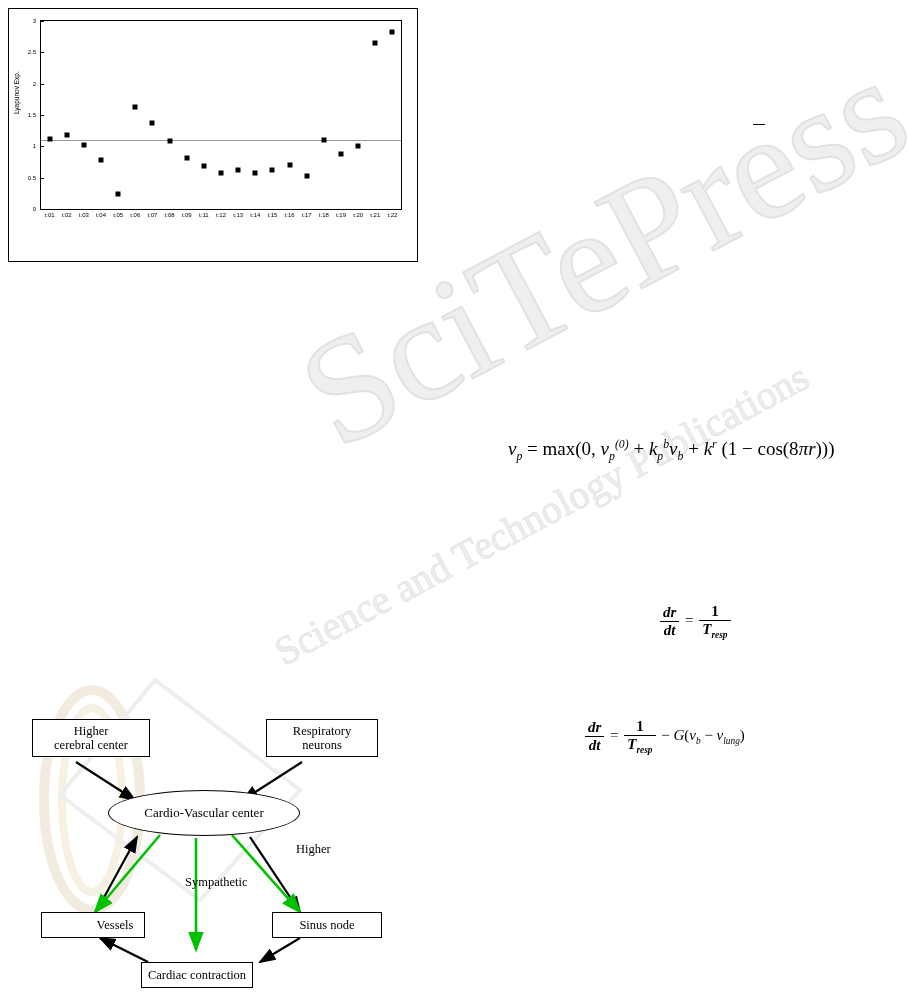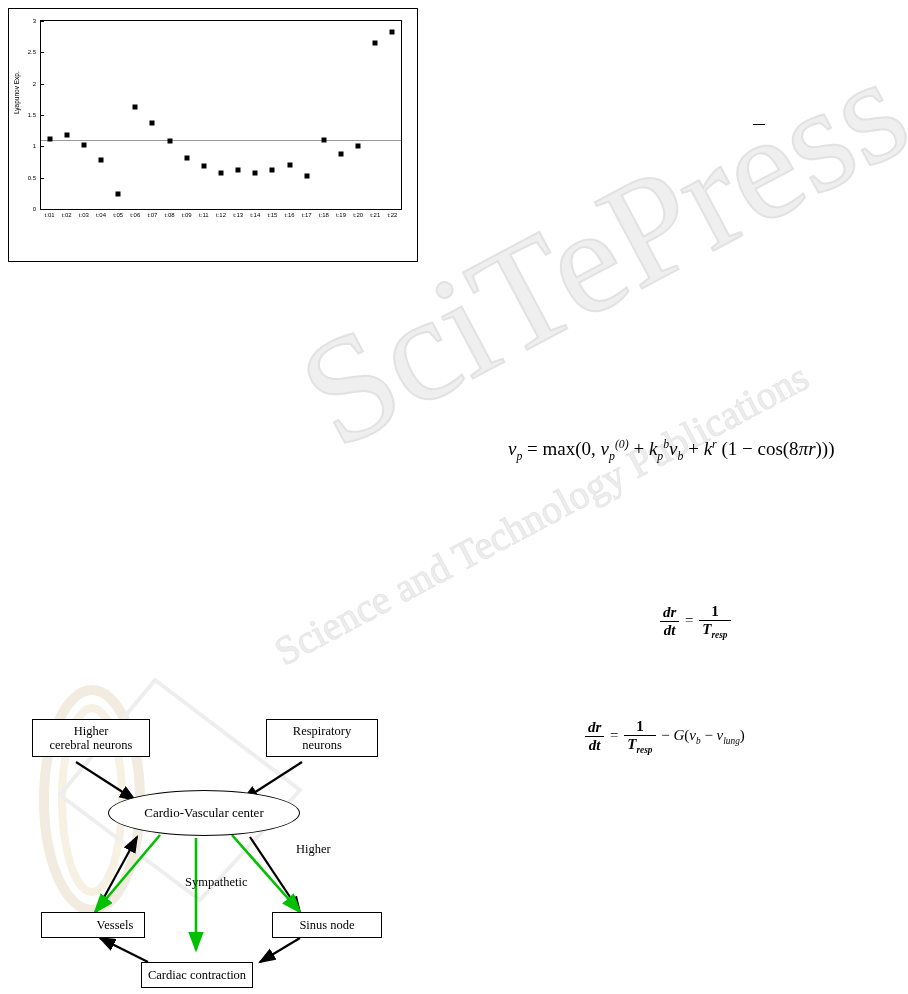--- a/index.html
+++ b/index.html
@@ -340,21 +340,21 @@
     <line x1="196" y1="148" x2="196" y2="260" stroke="#00c000" stroke-width="2.6" marker-end="url(#arrG)"></line>
 
     <line x1="300" y1="248" x2="260" y2="272" stroke="#000" stroke-width="2.2" marker-end="url(#arrK)"></line>
 
     <line x1="148" y1="272" x2="100" y2="248" stroke="#000" stroke-width="2.2" marker-end="url(#arrK)"></line>
   </svg>
 
   <div class="dg-box" style="left:32px; top:29px; width:118px; height:38px;">
     <div>
       <div>Higher</div>
-      <div>cerebral neurons</div>
+      <div>cerebral center</div>
     </div>
   </div>
 
   <div class="dg-box" style="left:266px; top:29px; width:112px; height:38px;">
     <div>
       <div>Respiratory</div>
       <div>neurons</div>
     </div>
   </div>
 

